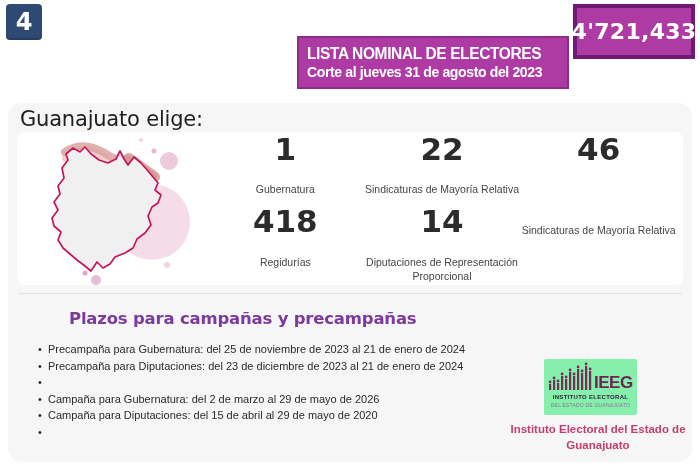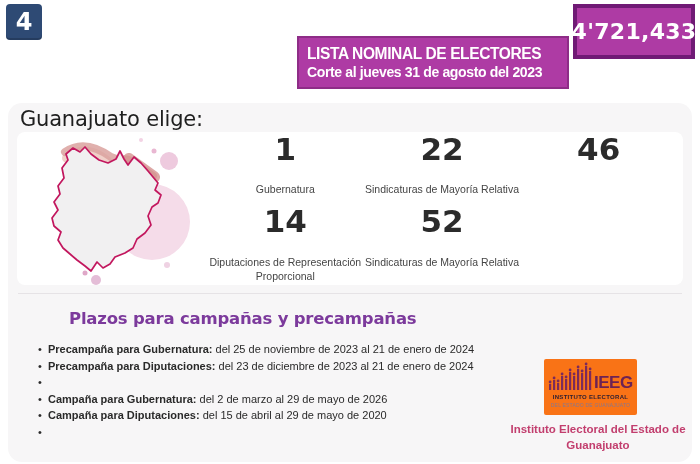--- a/index.html
+++ b/index.html
@@ -44,24 +44,24 @@
 
   #divider{position:absolute;left:10px;top:190px;width:664px;height:0;
            border-top:1px solid #e6e3e6;}
 
   
   #plazos-heading{position:absolute;left:14px;top:206px;font-family:"DejaVu Sans",sans-serif;
                   font-weight:bold;font-size:16.5px;color:#7c3a9c;letter-spacing:-0.2px;margin-left:47px;}
   #plazos-list{position:absolute;left:30px;top:238px;margin:0;padding:0;list-style:none;width:500px;}
   #plazos-list li{font-size:11px;line-height:16.5px;color:#2a2a2a;display:flex;}
   #plazos-list .dot{width:10px;flex:0 0 auto;color:#2a2a2a;}
-  #plazos-list .b{font-weight:bold;white-space:pre;}
+  #plazos-list .b{font-weight:normal;white-space:pre;}
 
   
-  #logo-box{position:absolute;left:536px;top:256px;width:93px;height:56px;background:#f97316;
+  #logo-box{position:absolute;left:536px;top:256px;width:93px;height:56px;background:#86efac;
             border-radius:2px;}
   #institution{position:absolute;left:484px;top:319px;width:212px;text-align:center;
                color:#c23e6e;font-weight:bold;font-size:11.5px;line-height:1.35;}
 </style>
 </head>
 <body>
 
 <div id="stage">
 
   <div id="badge">4</div>
@@ -109,25 +109,28 @@
           <div class="lbl">Gubernatura</div>
         </div>
         <div class="stat">
           <div class="num">22</div>
           <div class="lbl">Sindicaturas de Mayoría Relativa</div>
         </div>
         <div class="stat">
           <div class="num">46</div>
         </div>
         <div class="stat">
+          <div class="num">418</div>
+          <div class="lbl">Regidurías</div>
+        </div>
+        <div class="stat">
           <div class="num">14</div>
           <div class="lbl">Diputaciones de Representación Proporcional</div>
         </div>
         <div class="stat">
-          <div class="num">52</div>
           <div class="lbl">Sindicaturas de Mayoría Relativa</div>
         </div>
       </div>
     </div>
 
     <div id="divider"></div>
 
     <div id="plazos-heading">Plazos para campañas y precampañas</div>
 
     <ul id="plazos-list">

